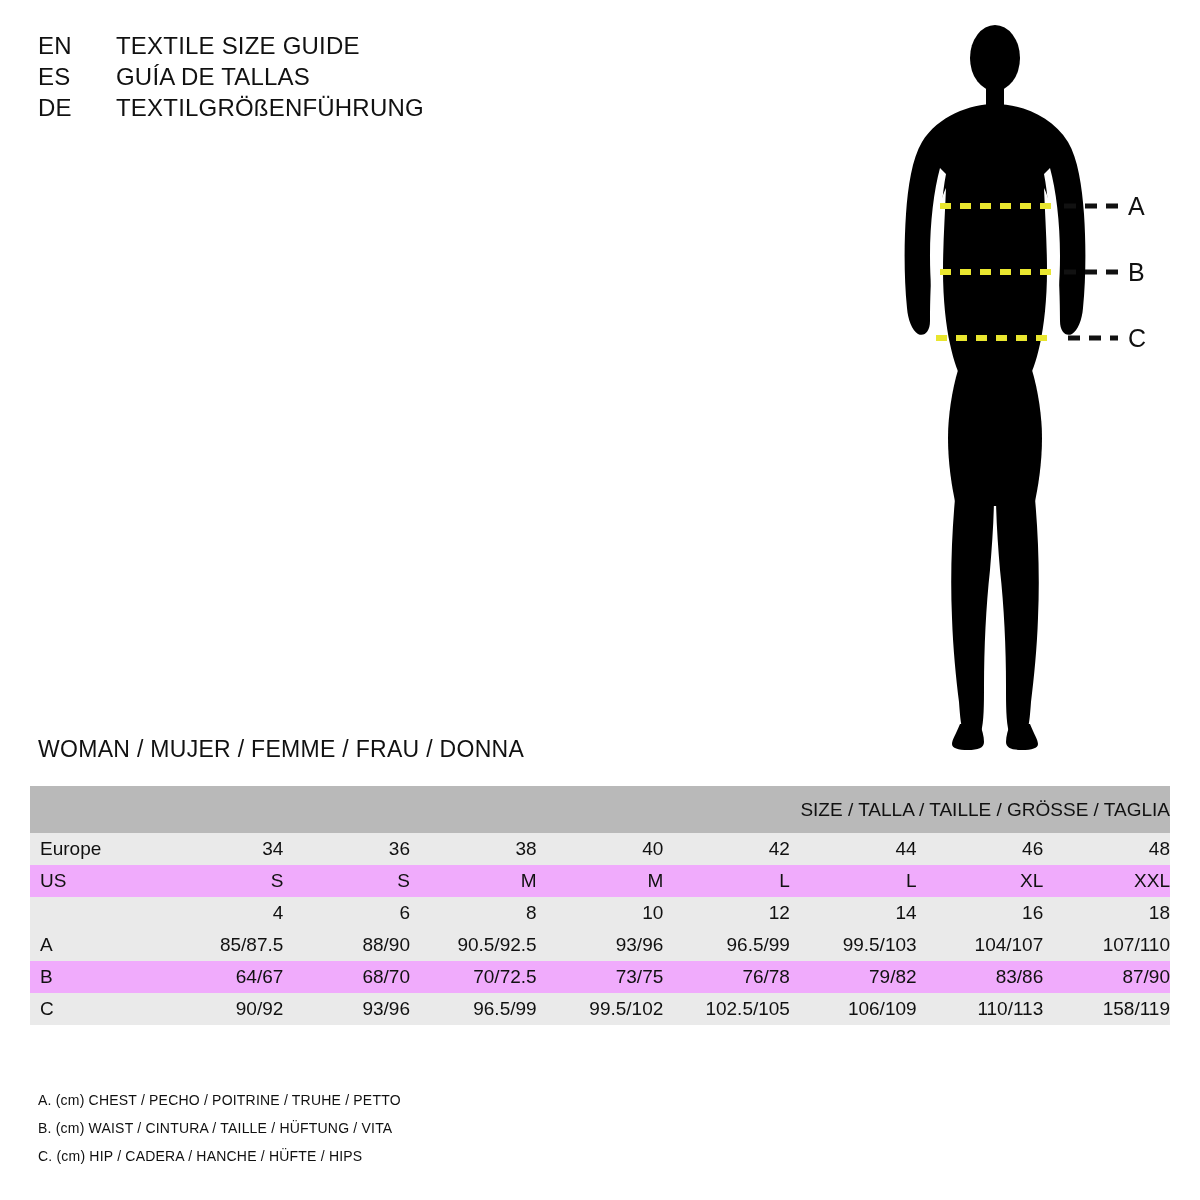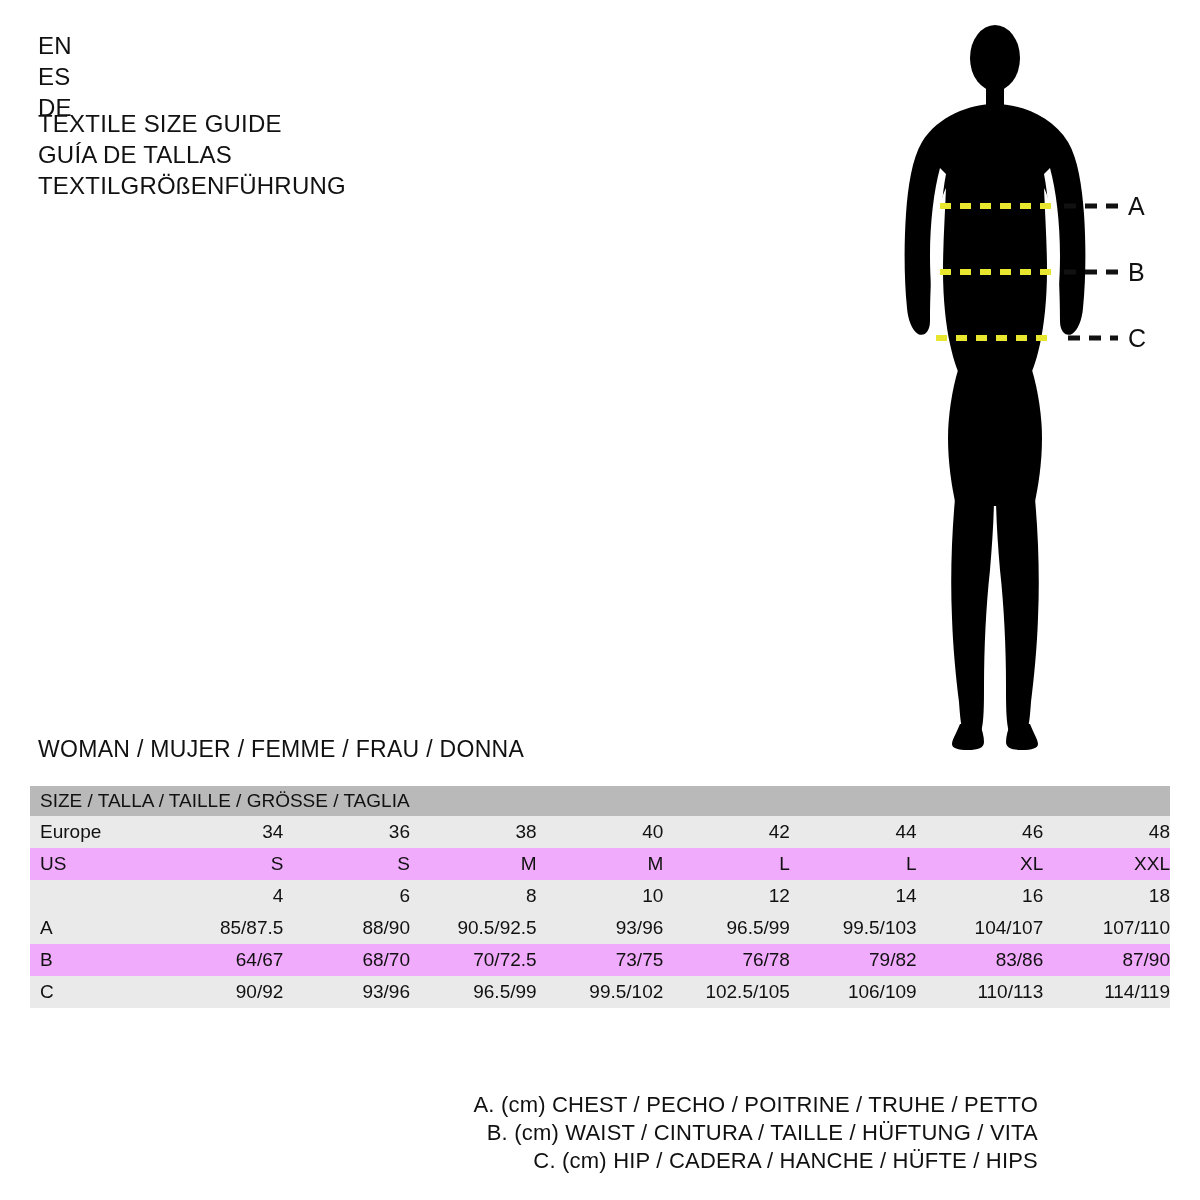--- a/index.html
+++ b/index.html
@@ -20,21 +20,20 @@
   .lang-block {
     position: absolute;
     left: 38px;
     top: 32px;
     width: 720px;
   }
   .lang-row {
     display: flex;
     align-items: baseline;
     height: 31px;
-    flex-direction: column;
   }
   .lang-code {
     width: 78px;
     font-size: 24px;
     letter-spacing: 0.2px;
     color: #111;
     flex: 0 0 78px;
   }
   .lang-text {
     font-size: 24px;
@@ -90,47 +89,46 @@
   table.sizes td, table.sizes th {
     font-size: 19px;
     font-weight: normal;
     color: #111;
     padding: 0;
     height: 32px;
     vertical-align: middle;
   }
   table.sizes tr.head td {
     background: #b9b9b9;
-    text-align: left;
+    text-align: right;
     padding-left: 10px;
-    height: 30px;
+    height: 47px;
   }
   table.sizes tr.shade td { background: #eaeaea; }
   table.sizes tr.plain td { background: #f0abfc; }
   td.rowlabel {
     text-align: left;
     padding-left: 10px !important;
     width: 190px;
   }
   td.val { text-align: right; }
 
   
   .legend {
     position: absolute;
     left: 38px;
     top: 1092px;
     width: 1000px;
   }
   .legend div {
-    font-size: 22px;
+    font-size: 14px;
     letter-spacing: 0.2px;
     color: #111;
     height: 28px;
     white-space: nowrap;
-    text-align: right;
   }
 </style>
 </head>
 <body>
 
 <div class="lang-block">
   <div class="lang-row">
     <span class="lang-code">EN</span>
     <span class="lang-text">TEXTILE SIZE GUIDE</span>
   </div>
@@ -295,21 +293,21 @@
       </tr>
       <tr class="shade">
         <td class="rowlabel">C</td>
         <td class="val">90/92</td>
         <td class="val">93/96</td>
         <td class="val">96.5/99</td>
         <td class="val">99.5/102</td>
         <td class="val">102.5/105</td>
         <td class="val">106/109</td>
         <td class="val">110/113</td>
-        <td class="val">114/119</td>
+        <td class="val">158/119</td>
       </tr>
     </tbody>
   </table>
 </div>
 
 <div class="legend">
   <div>A. (cm) CHEST / PECHO / POITRINE / TRUHE / PETTO</div>
   <div>B. (cm) WAIST / CINTURA / TAILLE / HÜFTUNG / VITA</div>
   <div>C. (cm) HIP / CADERA / HANCHE / HÜFTE / HIPS</div>
 </div>

